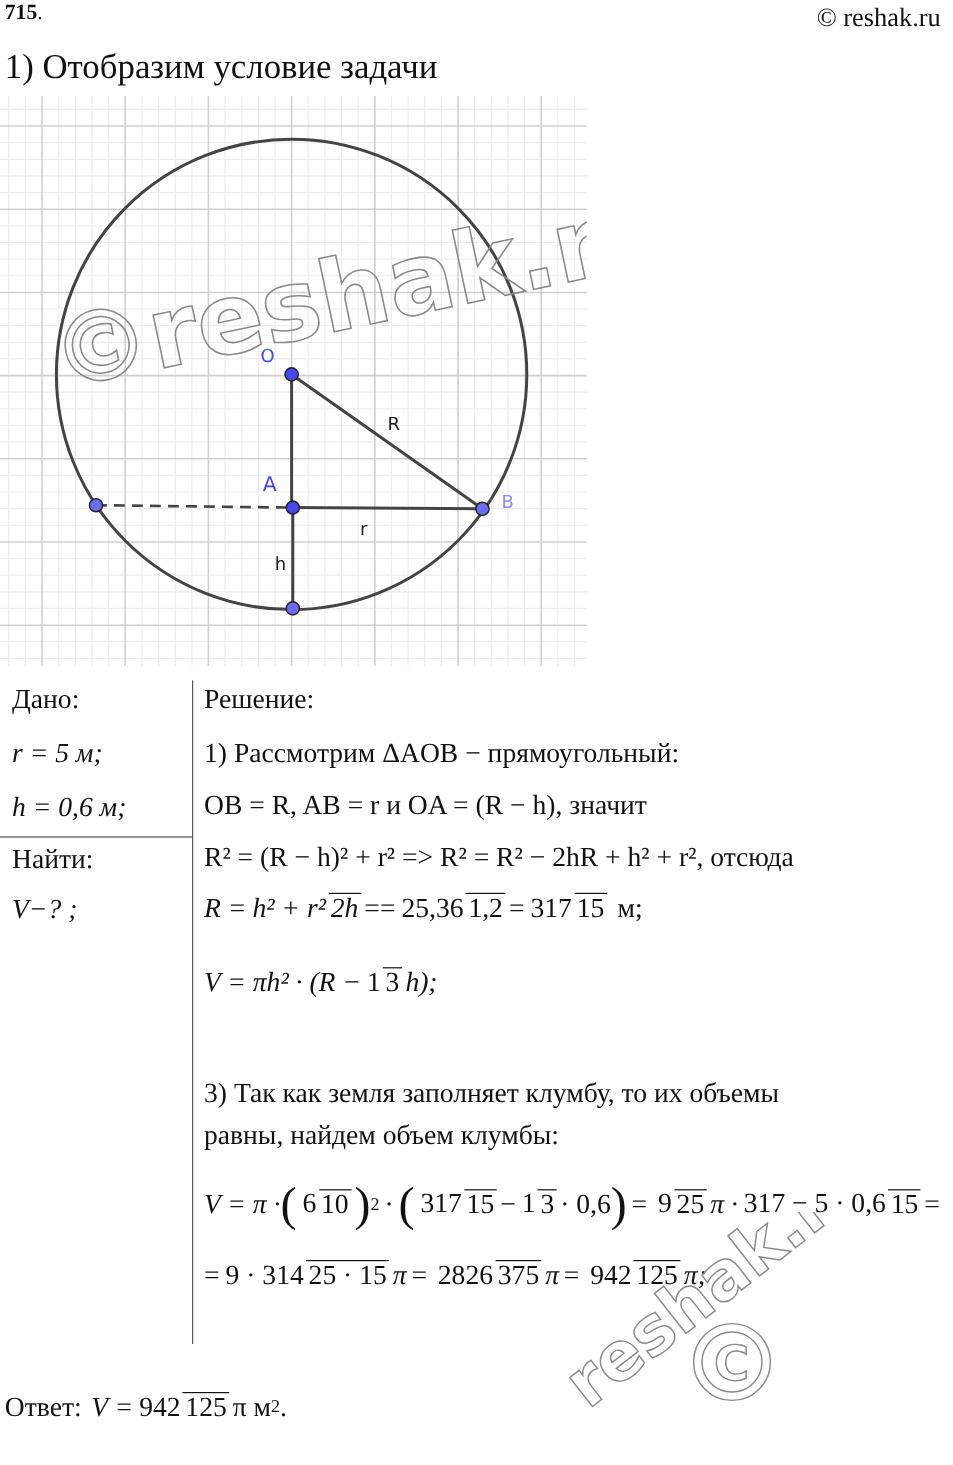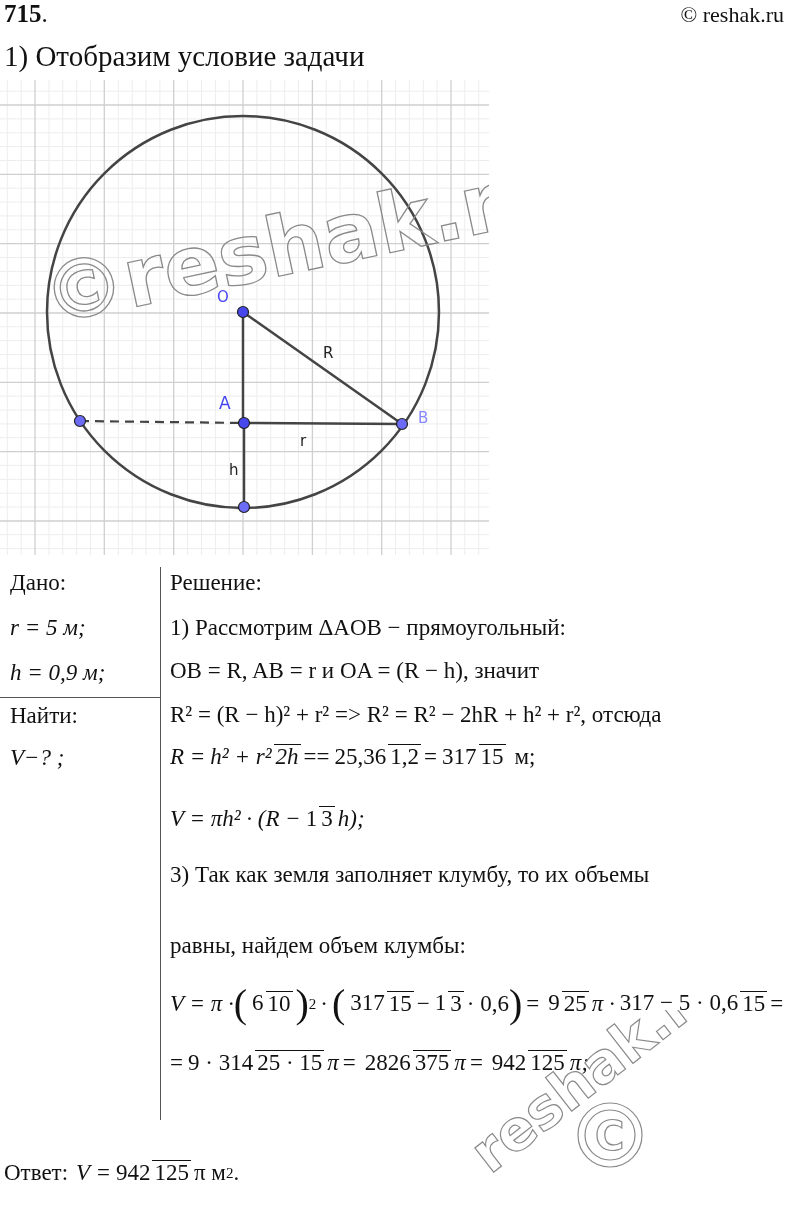--- a/index.html
+++ b/index.html
@@ -2,21 +2,21 @@
 <html><head>
 <meta charset="utf-8">
 <style>
   html, body { margin: 0; padding: 0; background: #ffffff; }
   body {
     width: 794px; height: 1221px; position: relative; overflow: hidden;
     font-family: "DejaVu Serif", "Liberation Serif", serif;
     color: #111111;
   }
   .abs { position: absolute; }
-  .num { left: 4px; top: 0px; font-size: 25px; font-weight: bold; font-family: "Liberation Serif", serif; }
+  .num { left: 4px; top: 0px; font-size: 18px; font-weight: bold; font-family: "Liberation Serif", serif; }
   .num .dot { font-weight: normal; }
   .copyright { right: 10px; top: 2px; font-size: 22px; font-family: "Liberation Serif", serif; }
   .step1 { left: 4px; top: 40px; font-size: 29px; font-family: "Liberation Serif", serif; }
   .figure { left: 0; top: 80px; width: 489px; height: 475px; }
   .txt { font-family: Liberation Serif, serif; font-size: 23px; white-space: nowrap; text-align: center; }
   .it { font-style: italic; }
   .frac { display: inline-flex; flex-direction: row; align-items: center; vertical-align: middle; margin: 0 3px; line-height: 1.05; }
   .frac .n { padding: 0 2px; }
   .frac .d { border-top: 1.5px solid #111; padding: 0 2px; }
   sup { font-size: 15px; vertical-align: 9px; line-height: 0; }
@@ -138,21 +138,21 @@
       <text x="229" y="395" fill="#222">h</text>
     </g>
   </svg>
 </div>
 
 <div class="abs vline"></div>
 <div class="abs hline"></div>
 
 <div class="abs txt" style="left:10px; top:570px;">Дано:</div>
 <div class="abs txt it" style="left:10px; top:615px;">r = 5 м;</div>
-<div class="abs txt it" style="left:10px; top:660px;">h = 0,9 м;</div>
+<div class="abs txt it" style="left:10px; top:660px;">h = 0,6 м;</div>
 <div class="abs txt" style="left:10px; top:703px;">Найти:</div>
 <div class="abs txt it" style="left:10px; top:745px;">V−? ;</div>
 
 <div class="abs txt" style="left:170px; top:570px;">Решение:</div>
 <div class="abs txt" style="left:170px; top:615px;">1) Рассмотрим ΔAOB − прямоугольный:</div>
 <div class="abs txt" style="left:170px; top:658px;">OB = R, AB = r  и  OA = (R − h), значит</div>
 <div class="abs txt" style="left:170px; top:702px;">R² = (R − h)² + r²  =&gt; R² = R² − 2hR + h² + r², отсюда</div>
 
 <div class="abs txt" style="left:170px; top:744px; display:flex; align-items:center;">
   <span class="it">R =</span>
@@ -176,21 +176,21 @@
 
 <div class="abs txt" style="left:170px; top:806px; display:flex; align-items:center;">
   <span class="it">V = πh² · (R −</span>
   <span class="frac">
       <span class="n">1</span>
       <span class="d">3</span>
     </span>
   <span class="it">h);</span>
 </div>
 
-<div class="abs txt" style="left:170px; top:862px;">3) Так как земля заполняет клумбу, то их объемы</div>
+<div class="abs txt" style="left:170px; top:898px;">3) Так как земля заполняет клумбу, то их объемы</div>
 <div class="abs txt" style="left:170px; top:933px;">равны, найдем объем клумбы:</div>
 
 <div class="abs txt" style="left:170px; top:980px; display:flex; align-items:center;">
   <span class="it">V = π ·</span>
   <span class="paren">(</span>
   <span class="frac">
       <span class="n">6</span>
       <span class="d">10</span>
     </span>
   <span class="paren">)</span>

